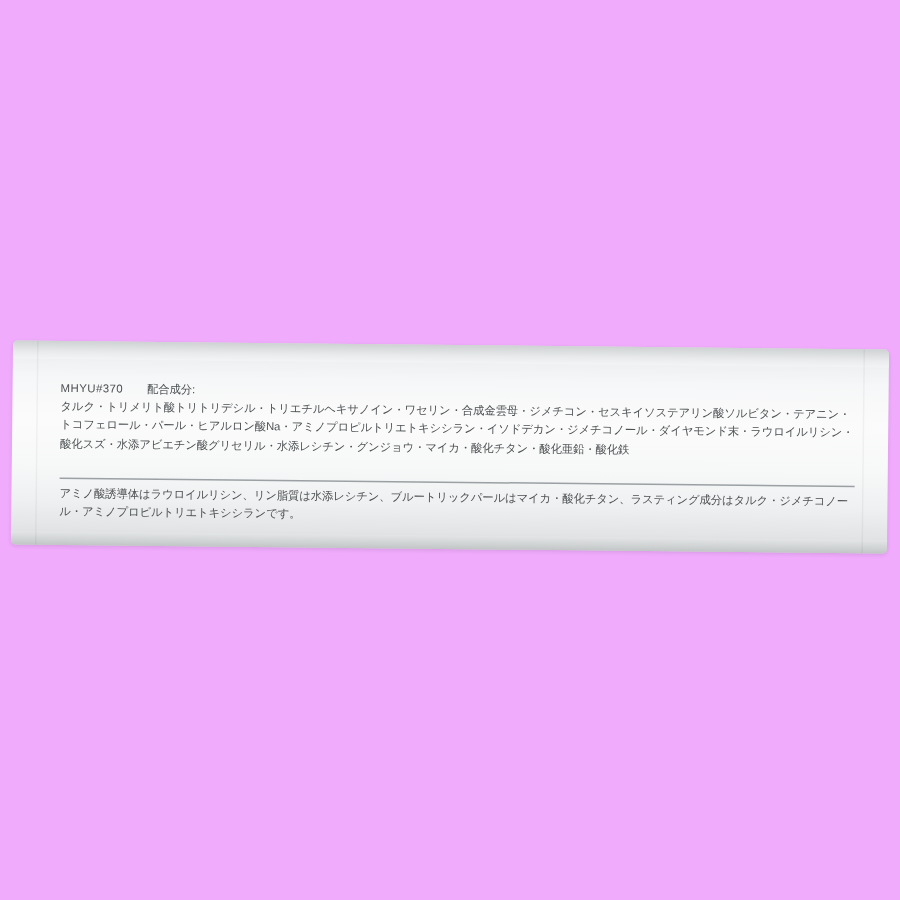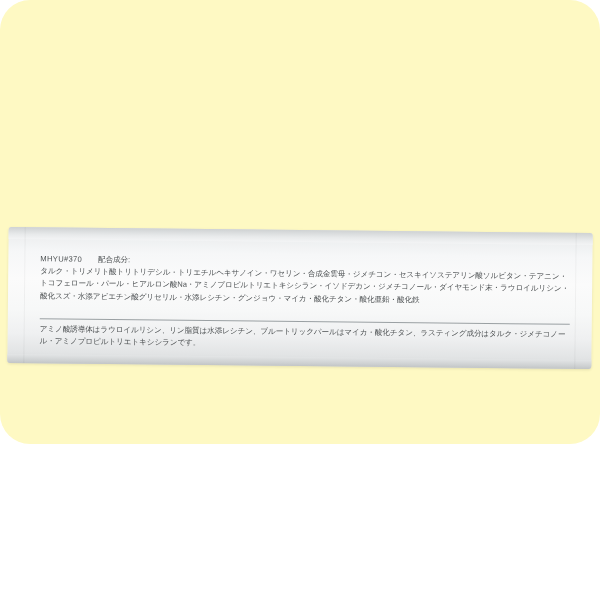--- a/index.html
+++ b/index.html
@@ -9,23 +9,22 @@
   body {
     width: 600px;
     height: 600px;
     background: #ffffff;
     font-family: "Liberation Sans", sans-serif;
     overflow: hidden;
   }
   .scene {
     position: relative;
     width: 600px;
-    height: 444px;
-    background: #fef9c3;
-    border-radius: 30px;
+    height: 600px;
+    background: #f0abfc;
   }
   
   .box {
     position: absolute;
     left: 8px;
     top: 230px;
     width: 584px;
     height: 136px;
     transform: rotate(0.6deg);
     transform-origin: 50% 50%;

